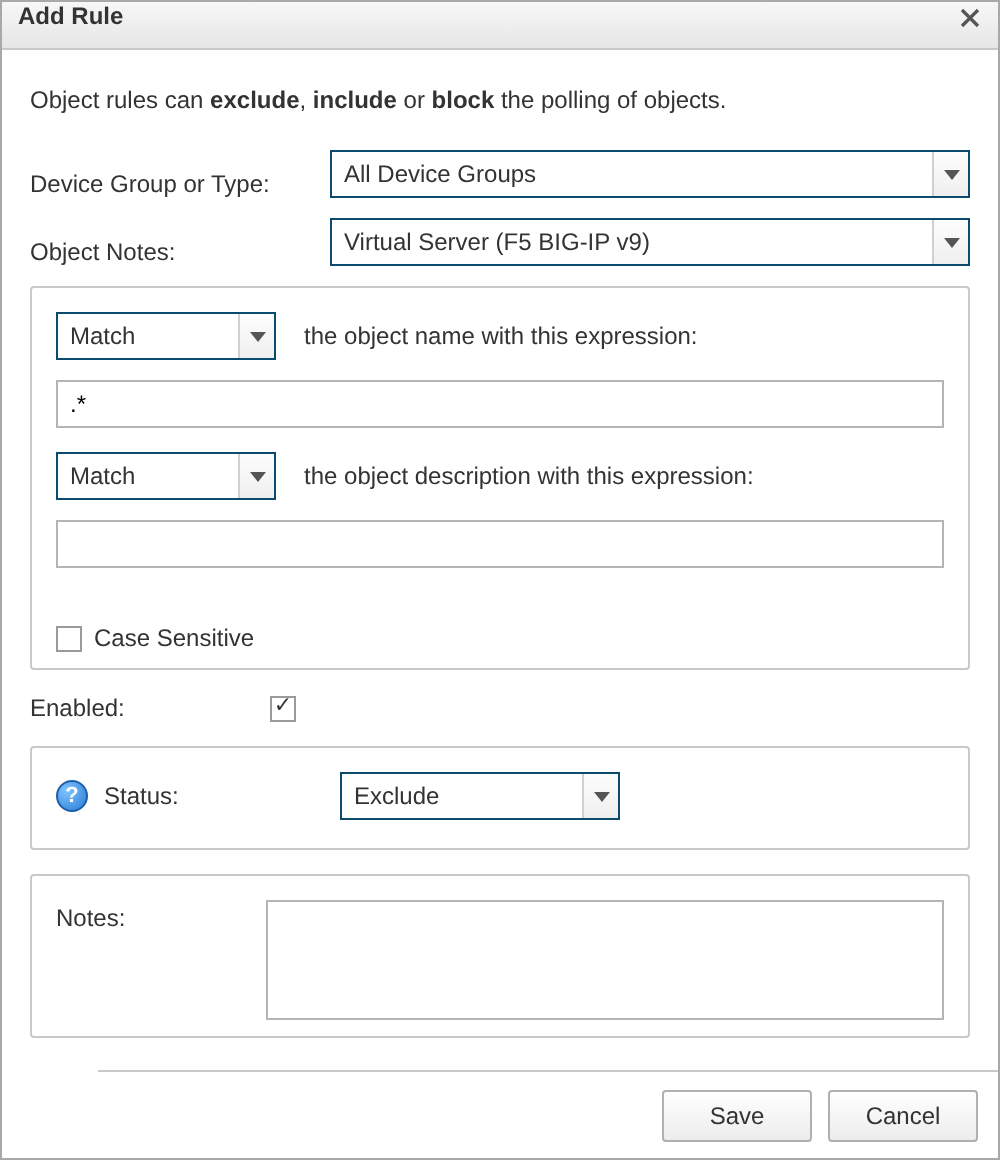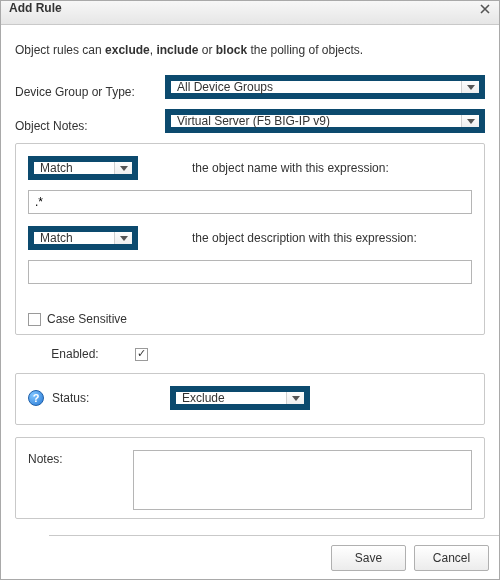--- a/index.html
+++ b/index.html
@@ -62,21 +62,21 @@
     align-items: flex-end;
     margin-bottom: 10px;
   }
   .row .lbl {
     width: 150px;
     font-size: 12px;
   }
   .combo {
     flex: 1;
     height: 24px;
-    border: 6px solid #0c4a6e;
+    border: 1px solid #0c4a6e;
     background: #fff;
     display: flex;
     align-items: center;
     position: relative;
   }
   .combo.small { flex: 0 0 110px; }
   .combo.medium { flex: 0 0 140px; }
   .combo .value {
     flex: 1;
     padding: 0 6px;
@@ -99,21 +99,20 @@
     border: 1px solid #c9c9c9;
     border-radius: 2px;
     padding: 12px 12px 8px 12px;
     margin-top: 8px;
     margin-bottom: 12px;
   }
   .match-row {
     display: flex;
     align-items: center;
     margin-bottom: 10px;
-    gap: 40px;
   }
   .match-row .after-text {
     margin-left: 14px;
     font-size: 12px;
   }
   .textfield {
     width: 100%;
     height: 24px;
     border: 1px solid #b5b5b5;
     background: #fff;
@@ -144,21 +143,20 @@
     line-height: 1;
     color: #333;
     position: relative;
     top: -0.5px;
   }
 
   .enabled-row {
     display: flex;
     align-items: center;
     margin-bottom: 12px;
-    text-align: center;
   }
   .enabled-row .lbl { width: 120px; }
 
   .status-row {
     display: flex;
     align-items: center;
     margin-bottom: 6px;
   }
   .help-icon {
     width: 16px;

